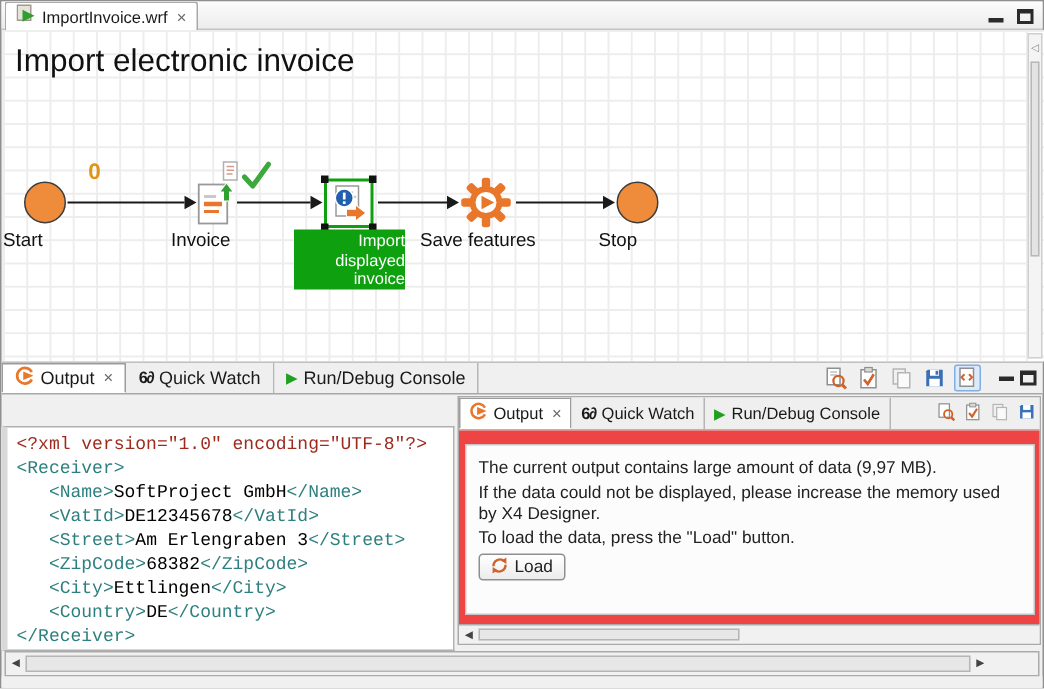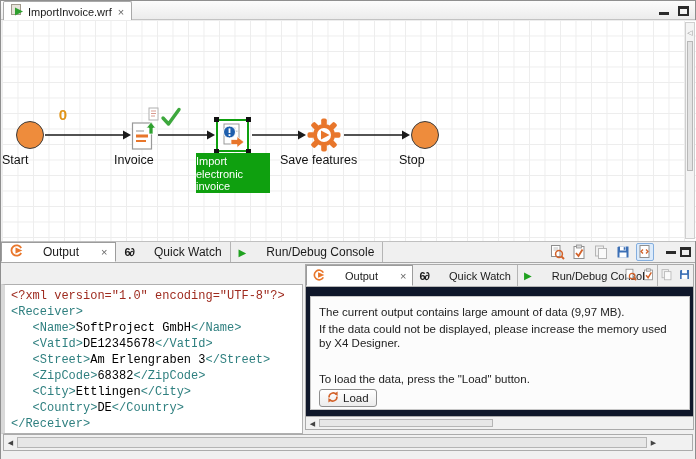--- a/index.html
+++ b/index.html
@@ -22,30 +22,30 @@
   .canvas-title{position:absolute;left:8px;top:9px;font-size:21px;color:#111;letter-spacing:0}
   .flow-svg{position:absolute;inset:0;width:100%;height:100%}
   .flow-line{stroke:#1a1a1a;stroke-width:1.3}
   .flow-head{fill:#1a1a1a}
   .node-circle{position:absolute;width:28px;height:28px;border-radius:50%;background:var(--node-orange,#EE8C3C);border:1.5px solid #3c3c3c}
   .node-label{position:absolute;top:133px;font-size:12.5px;color:#111}
   .counter-badge{position:absolute;left:50px;top:86px;width:22px;text-align:center;font-size:15px;font-weight:bold;color:var(--counter-orange,#E09418)}
   .import-box{position:absolute;left:214px;top:99px;width:33px;height:33px;background:#fff;border:2px solid var(--selected-green,#0FA00F);display:flex;align-items:center;justify-content:center}
   .handle{position:absolute;width:5px;height:5px;background:#111}
   .h-tl{left:-4px;top:-4px}.h-tr{right:-4px;top:-4px}.h-bl{left:-4px;bottom:-4px}.h-br{right:-4px;bottom:-4px}
-  .import-label{position:absolute;left:194px;top:133px;width:74px;height:40px;background:var(--selected-green,#0FA00F);color:#fff;font-size:11px;line-height:12.5px;text-align:left;padding-top:2px}
+  .import-label{position:absolute;left:194px;top:133px;width:74px;height:40px;background:var(--selected-green,#0FA00F);color:#fff;font-size:11px;line-height:12.5px;text-align:right;padding-top:2px}
 
   
   .v-scroll{position:absolute;right:1px;top:2px;bottom:2px;width:10px;background:#f4f4f4;border:1px solid #cfcfcf}
   .v-collapse{position:absolute;top:6px;left:0;width:100%;text-align:center;font-size:7px;color:#8a8a8a;line-height:8px}
   .v-thumb{position:absolute;top:18px;left:1px;width:6px;height:130px;background:#e3e3e3;border:1px solid #b8b8b8}
 
   
   .bottom-tabbar{position:absolute;left:0;top:240px;right:0;height:22px;background:#f0f0f0;border-top:1px solid #c0c0c0;border-bottom:1px solid #a8a8a8;display:flex}
-  .btab{display:flex;align-items:center;gap:20px;padding:0 8px;font-size:12px;border-right:1px solid #b5b5b5;background:#efefef;color:#1a1a1a;height:100%}
+  .btab{display:flex;align-items:center;gap:4px;padding:0 8px;font-size:12px;border-right:1px solid #b5b5b5;background:#efefef;color:#1a1a1a;height:100%}
   .btab.active{background:#fff;border:1px solid #9c9c9c;border-bottom:1px solid #fff;margin-bottom:-1px}
   .run-glyph{color:var(--run-green,#1FA11F);font-size:10px}
   .qw-glyph{font-weight:bold;font-size:11px;letter-spacing:-1px}
   .view-toolbar{position:absolute;right:4px;top:242px;display:flex;align-items:center;gap:4px}
   .tool-ic{width:18px;height:18px;display:flex;align-items:center;justify-content:center;border:1px solid transparent}
   .tool-ic.selected{background:#dcebfb;border:1px solid #84aede;border-radius:2px}
   .tool-sep{width:4px}
 
   
   .left-pane{position:absolute;left:0;top:262px;width:302px;height:171px}
@@ -55,24 +55,24 @@
   .x-pi{color:var(--xml-instruction-red,#9E2A1E)}
   .x-tag{color:var(--xml-tag-teal,#2E7F7F)}
   .x-val{color:#000;font-weight:normal}
 
   
   .right-pane{position:absolute;left:304px;top:263px;width:389px;height:166px;background:#f0f0f0;border:1px solid #aaa}
   .inner-tabbar{height:22px;display:flex;background:#efefef;border-bottom:1px solid #b5b5b5;overflow:hidden;position:relative}
   .inner-tabbar .btab{font-size:11px;padding:0 6px}
   .inner-icons{position:absolute;right:1px;top:2px;display:flex;gap:3px}
   .inner-icons .tool-ic{width:15px;height:15px}
-  .right-content{position:absolute;left:0;top:22px;right:0;bottom:13px;background:#0f172a}
+  .right-content{position:absolute;left:0;top:22px;right:0;bottom:13px;background:#ef4444}
   .msg-box{position:absolute;left:4px;right:3px;top:9px;height:114px;background:#fcfcfc;border:1px solid #c6c6c6;padding:8px 8px 0 8px;font-size:11.5px;color:#222}
   .msg-line{line-height:14px}
-  .mt16{margin-top:16px}.mt3{margin-top:3px}.mt9{margin-top:22px}
+  .mt16{margin-top:16px}.mt3{margin-top:3px}.mt9{margin-top:2px}
   .load-btn{margin-top:3px;display:inline-flex;align-items:center;gap:4px;height:18px;padding:0 7px;font-size:11.5px;color:#222;background:linear-gradient(#ffffff,#ececec);border:1px solid #8f8f8f;border-radius:3px;cursor:pointer}
 
   
   .h-scroll{position:absolute;display:flex;align-items:center;background:#f1f1f1;border:1px solid #ababab}
   .rp-scroll{left:0;right:0;bottom:0;height:13px;border-left:none;border-right:none;border-bottom:none}
   .main-scroll{left:2px;right:2px;top:433px;height:17px}
   .scroll-btn{width:13px;text-align:center;font-size:7px;color:#444;flex:0 0 auto;line-height:1}
   .scroll-thumb{height:70%;background:#e7e7e7;border:1px solid #b5b5b5;flex:0 0 auto}
   .rp-thumb{width:45%}
   .main-thumb{width:630px}
@@ -103,20 +103,21 @@
       <span>ImportInvoice.wrf</span>
       <span class="tclose">×</span>
     </div>
     <div class="win-controls">
       <div class="win-min"></div>
       <div class="win-max"></div>
     </div>
   </div>
 
   <div class="canvas">
+    <div class="canvas-title">Import electronic invoice</div>
 
     <svg class="flow-svg" viewBox="0 0 694 221">
       <line class="flow-line" x1="43" y1="115" x2="121" y2="115"></line>
         <polygon class="flow-head" points="121,110.5 121,119.5 129,115"></polygon>
       <line class="flow-line" x1="156" y1="115" x2="205" y2="115"></line>
         <polygon class="flow-head" points="205,110.5 205,119.5 213,115"></polygon>
       <line class="flow-line" x1="250" y1="115" x2="296" y2="115"></line>
         <polygon class="flow-head" points="296,110.5 296,119.5 304,115"></polygon>
       <line class="flow-line" x1="342" y1="115" x2="400" y2="115"></line>
         <polygon class="flow-head" points="400,110.5 400,119.5 408,115"></polygon>
@@ -159,21 +160,21 @@
         <rect x="6.5" y="4.5" width="9" height="1.5" fill="#cfcfcf"></rect>
         <rect x="6.5" y="7.5" width="11" height="1.5" fill="#cfcfcf"></rect>
         <circle cx="9.5" cy="9" r="6" class="svg-blue" stroke="#fff" stroke-width="1"></circle>
         <rect x="8.6" y="5.4" width="1.8" height="4.6" fill="#fff"></rect>
         <rect x="8.6" y="11.2" width="1.8" height="1.8" fill="#fff"></rect>
         <polygon points="11,16.5 17,16.5 17,13.5 24,19 17,24.5 17,21.5 11,21.5" class="svg-orange" stroke="#fff" stroke-width="0.7"></polygon>
       </svg>
     </div>
     <div class="import-label">
       <div>Import</div>
-      <div>electronic</div>
+      <div>displayed</div>
       <div>invoice</div>
     </div>
 
     <div style="position:absolute;left:304px;top:97px">
       <svg width="36" height="36" viewBox="0 0 36 36">
         <g class="svg-orange">
           <circle cx="18" cy="18" r="11"></circle>
           <rect x="15.2" y="1.5" width="5.6" height="7" rx="1.8"></rect>
           <rect x="15.2" y="1.5" width="5.6" height="7" rx="1.8" transform="rotate(45 18 18)"></rect>
           <rect x="15.2" y="1.5" width="5.6" height="7" rx="1.8" transform="rotate(90 18 18)"></rect>

